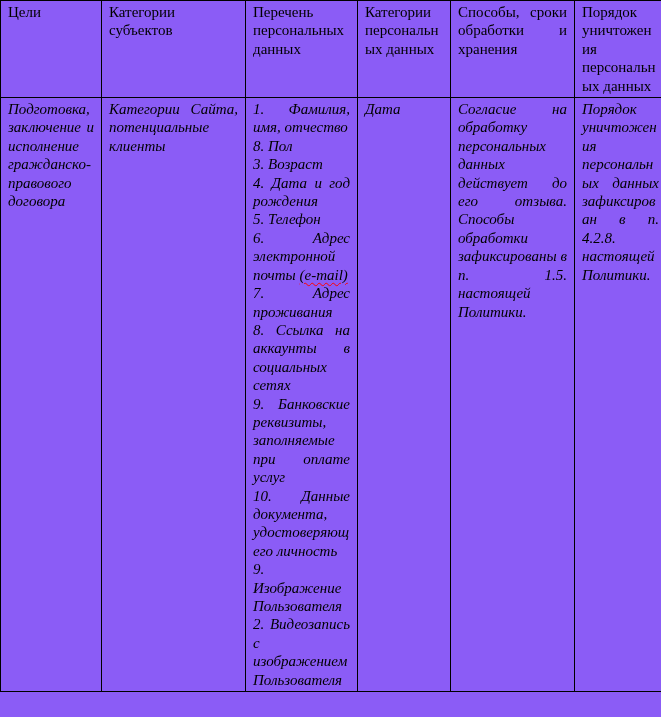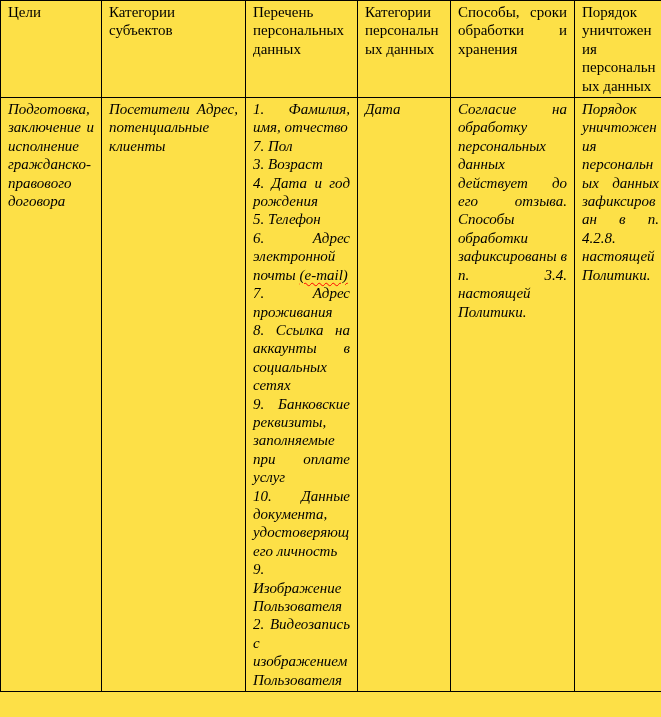--- a/index.html
+++ b/index.html
@@ -5,21 +5,21 @@
   html, body {
     margin: 0;
     padding: 0;
     background: #ffffff;
   }
   .page {
     position: relative;
     width: 661px;
     height: 717px;
     overflow: hidden;
-    background: #fde047;
+    background: #8b5cf6;
   }
   table.doc-table {
     border-collapse: collapse;
     table-layout: fixed;
     width: 666px;
     font-family: "Liberation Serif", "DejaVu Serif", serif;
     font-size: 15px;
     line-height: 18.4px;
     color: #000000;
   }
@@ -73,41 +73,41 @@
         <td class="c3">Перечень персональных данных</td>
         <td class="c4">Категории персональных данных</td>
         <td class="c5">Способы, сроки обработки и хранения</td>
         <td class="c6">Порядок уничтожения персональных данных</td>
       </tr>
       <tr>
         <td class="c1">
           <p>Подготовка, заключение и исполнение гражданско-правового договора</p>
         </td>
         <td class="c2">
-          <p>Посетители Адрес, потенциальные клиенты</p>
+          <p>Категории Сайта, потенциальные клиенты</p>
         </td>
         <td class="c3">
           <p>1. Фамилия, имя, отчество</p>
-          <p>7. Пол</p>
+          <p>8. Пол</p>
           <p>3. Возраст</p>
           <p>4. Дата и год рождения</p>
           <p>5. Телефон</p>
           <p><span>6. Адрес электронной почты </span><span class="spell">(e-mail)</span></p>
           <p>7. Адрес проживания</p>
           <p>8. Ссылка на аккаунты в социальных сетях</p>
           <p>9. Банковские реквизиты, заполняемые при оплате услуг</p>
           <p>10. Данные документа, удостоверяющего личность</p>
           <p>9. Изображение Пользователя</p>
           <p>2. Видеозапись с изображением Пользователя</p>
         </td>
         <td class="c4">
           <p>Дата</p>
         </td>
         <td class="c5">
-          <p>Согласие на обработку персональных данных действует до его отзыва. Способы обработки зафиксированы в п. 3.4. настоящей Политики.</p>
+          <p>Согласие на обработку персональных данных действует до его отзыва. Способы обработки зафиксированы в п. 1.5. настоящей Политики.</p>
         </td>
         <td class="c6">
           <p>Порядок уничтожения персональных данных зафиксирован в п. 4.2.8. настоящей Политики.</p>
         </td>
       </tr>
     </tbody>
   </table>
 </div>
 
 </body></html>

